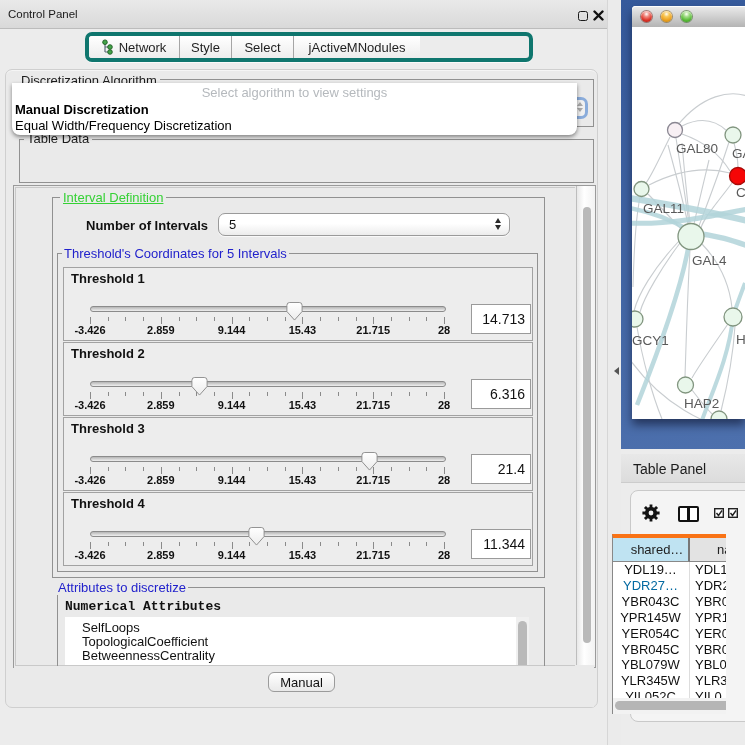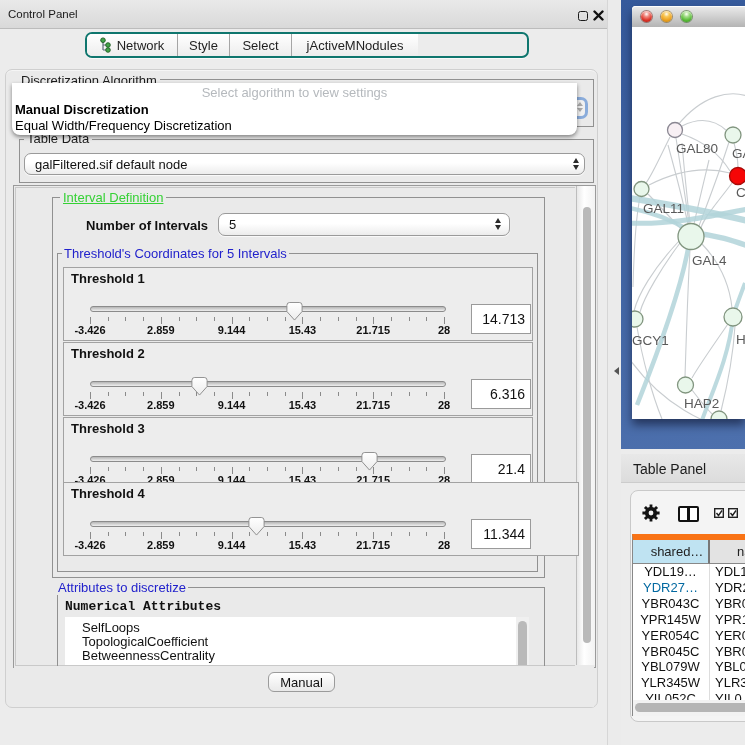--- a/index.html
+++ b/index.html
@@ -36,21 +36,21 @@
   <div class="abs" style="left:0;top:0;width:608px;height:745px;background:#ececec;">
 
     <div class="abs" style="left:0;top:0;width:608px;height:28px;
          background:linear-gradient(#e9e9e9,#d9d9d9);border-bottom:1px solid #bcbcbc;"></div>
     <div class="abs" style="left:8px;top:8px;font-size:11.5px;color:#1a1a1a;">Control Panel</div>
     <div class="abs" style="left:578px;top:11px;width:8px;height:8px;border:1.8px solid #1a1a1a;border-radius:2.5px;"></div>
     <svg class="abs" style="left:593px;top:10px;" width="11" height="11" viewBox="0 0 11 11">
       <path d="M1.5 1.5 L9.5 9.5 M9.5 1.5 L1.5 9.5" stroke="#111" stroke-width="2.4" stroke-linecap="round"></path>
     </svg>
 
-    <div class="abs" style="left:85px;top:32px;width:440px;height:22px;border:2px solid #0f766e;
+    <div class="abs" style="left:85px;top:32px;width:440px;height:22px;border:4px solid #0f766e;
          border-radius:7px;display:flex;overflow:hidden;box-shadow:0 1px 0 rgba(255,255,255,.7);">
       <div class="seg" style="width:90px;border-right:1px solid #a5a5a5;">
         <svg width="12" height="16" viewBox="0 0 12 16" style="margin-right:5px;">
           <path d="M3 4 L3 13 M3 8 L7.5 8 M3 13 L7.5 13" stroke="#5d6b77" stroke-width="1.2" fill="none"></path>
           <circle cx="3" cy="3.2" r="2.3" fill="#44a449" stroke="#1e5c22" stroke-width="0.9"></circle>
           <circle cx="8" cy="8" r="2.3" fill="#44a449" stroke="#1e5c22" stroke-width="0.9"></circle>
           <circle cx="8" cy="13" r="2.3" fill="#44a449" stroke="#1e5c22" stroke-width="0.9"></circle>
         </svg>
         Network</div>
       <div class="seg" style="width:51px;border-right:1px solid #a5a5a5;">Style</div>
@@ -64,25 +64,20 @@
     <div class="gbox" style="left:19px;top:79px;width:573px;height:46px;"></div>
     <div class="gtitle" style="left:18px;top:73px;color:#1c1c1c;background:#eaeaea;padding:0 3px;">Discretization Algorithm</div>
 
     <div class="abs" style="left:558px;top:97px;width:24px;height:16px;border-radius:0 7px 7px 0;
          background:#f0f0f0;border:3px solid rgba(120,160,215,.85);"></div>
     <div class="arr" style="left:577px;top:102px;border-left:3px solid transparent;border-right:3px solid transparent;border-bottom:4px solid #a8a8a8;"></div>
     <div class="arr" style="left:577px;top:108px;border-left:3px solid transparent;border-right:3px solid transparent;border-top:4px solid #a8a8a8;"></div>
 
     <div class="gbox" style="left:19px;top:139px;width:573px;height:42px;"></div>
     <div class="gtitle" style="left:24px;top:131px;color:#1c1c1c;background:#eaeaea;padding:0 3px;">Table Data</div>
-    <div class="combo" style="left:24px;top:153px;width:559px;height:20px;">
-      <div class="ctext">galFiltered.sif default node</div>
-      <div class="arr" style="left:548px;top:4px;border-left:3.5px solid transparent;border-right:3.5px solid transparent;border-bottom:5px solid #2b2b2b;"></div>
-      <div class="arr" style="left:548px;top:11px;border-left:3.5px solid transparent;border-right:3.5px solid transparent;border-top:5px solid #2b2b2b;"></div>
-    </div>
 
     <div class="abs" style="left:13px;top:185px;width:581px;height:481px;border:1px solid #9a9a9a;"></div>
     <div class="abs" style="left:15px;top:187px;width:559px;height:477px;border:1px solid #c9c9c9;border-right:none;"></div>
 
     <div class="abs" style="left:576px;top:186px;width:18px;height:479px;
          background:linear-gradient(90deg,#e8e8e8,#ffffff 40%,#f2f2f2);border-left:1px solid #bdbdbd;"></div>
     <div class="abs" style="left:583px;top:207px;width:8px;height:436px;border-radius:4px;background:#b9b9b9;"></div>
 
     <div class="gbox" style="left:52px;top:197px;width:491px;height:379px;"></div>
     <div class="gtitle" style="left:60px;top:190px;color:#35d135;background:#eaeaea;padding:0 3px;text-decoration:underline;">Interval Definition</div>
@@ -171,21 +166,21 @@
       <path d="M3.5 .5 L13.5 .5 Q16.5 .5 16.5 3.5 L16.5 10 L8.5 19 L.5 10 L.5 3.5 Q.5 .5 3.5 .5 Z" fill="url(#tg3)" stroke="#8b8b8b" stroke-width="1"></path>
       <defs>
             <linearGradient id="tg3" x1="0" y1="0" x2="0" y2="1">
         <stop offset="0" stop-color="#ffffff"></stop>
               <stop offset="1" stop-color="#ececec"></stop>
       </linearGradient>
           </defs>
         </svg>
       <div class="vbox">21.4</div>
     </div>
-      <div class="thp" style="top:482px;padding-left:46px;">
+      <div class="thp" style="top:492px;">
       <div class="tl">Threshold 4</div>
       <div class="track"></div>
       <div class="ticks"></div>
       <div class="mtick" style="left:26.0px;"></div>
         <div class="mtick" style="left:96.8px;"></div>
         <div class="mtick" style="left:167.6px;"></div>
         <div class="mtick" style="left:238.4px;"></div>
         <div class="mtick" style="left:309.2px;"></div>
         <div class="mtick" style="left:380.0px;"></div>
         <div class="slab" style="left:26.0px;">-3.426</div>
@@ -321,21 +316,21 @@
     </svg>
   <div class="abs" style="left:678px;top:506px;width:17px;height:12px;border:2.5px solid #111;border-radius:2px;background:#fff;"></div>
   <div class="abs" style="left:687px;top:506px;width:2.5px;height:16px;background:#111;"></div>
   <svg class="abs" style="left:714px;top:508px;" width="26" height="11" viewBox="0 0 26 11">
     <rect x="0.7" y="0.7" width="8.6" height="8.6" fill="#fff" stroke="#222" stroke-width="1.4"></rect>
     <path d="M2.5 5 L4.5 7.5 L8 2.5" fill="none" stroke="#222" stroke-width="1.4"></path>
     <rect x="14.7" y="0.7" width="8.6" height="8.6" fill="#fff" stroke="#222" stroke-width="1.4"></rect>
     <path d="M16.5 5 L18.5 7.5 L22 2.5" fill="none" stroke="#222" stroke-width="1.4"></path>
   </svg>
 
-  <div class="abs" style="left:632px;top:534px;width:113px;height:176px;background:#fff;border-left:1px solid #888;border-top:6px solid #f97316;overflow:hidden;">
+  <div class="abs" style="left:612px;top:534px;width:113px;height:176px;background:#fff;border-left:1px solid #888;border-top:4px solid #f97316;overflow:hidden;">
     <div class="abs" style="left:0;top:0;width:75px;height:23px;background:#bfe3f2;border-right:2px solid #777;border-bottom:1px solid #888;
          text-align:center;font-size:13px;color:#222;line-height:23px;text-indent:13px;">shared…</div>
     <div class="abs" style="left:77px;top:0;width:36px;height:23px;background:#e3e3e3;border-bottom:1px solid #888;
          font-size:13px;color:#222;line-height:23px;">
         <span style="position:absolute;left:27px;">na</span>
       </div>
     <div class="abs" style="left:76px;top:24px;width:1px;height:136px;background:#ddd;"></div>
     <div class="abs" style="left:0;top:24.0px;width:75px;text-align:center;font-size:13px;color:#111;">YDL19…</div>
 <div class="abs" style="left:82px;top:24.0px;font-size:13px;color:#111;white-space:nowrap;">YDL1</div>
       <div class="abs" style="left:0;top:39.9px;width:75px;text-align:center;font-size:13px;color:#0369a1;">YDR27…</div>

